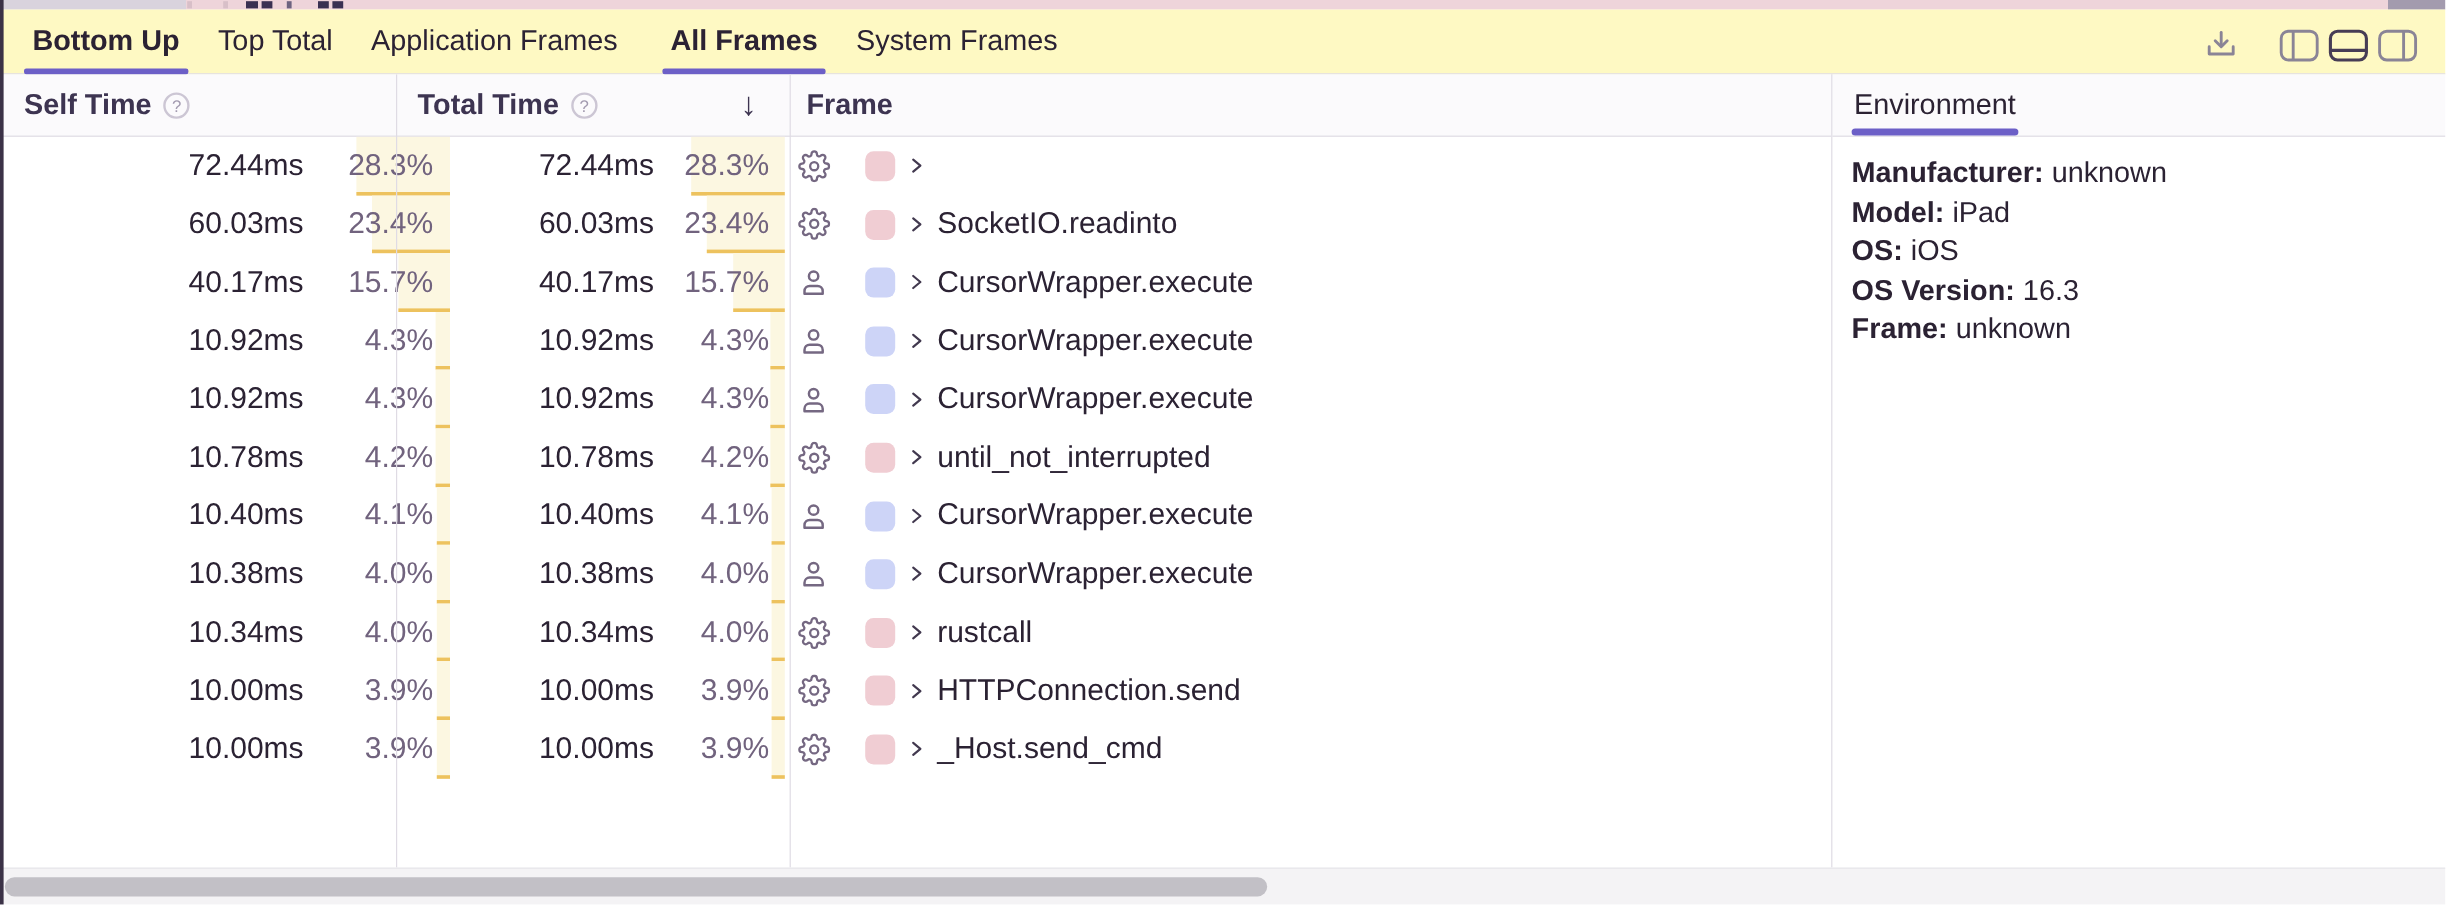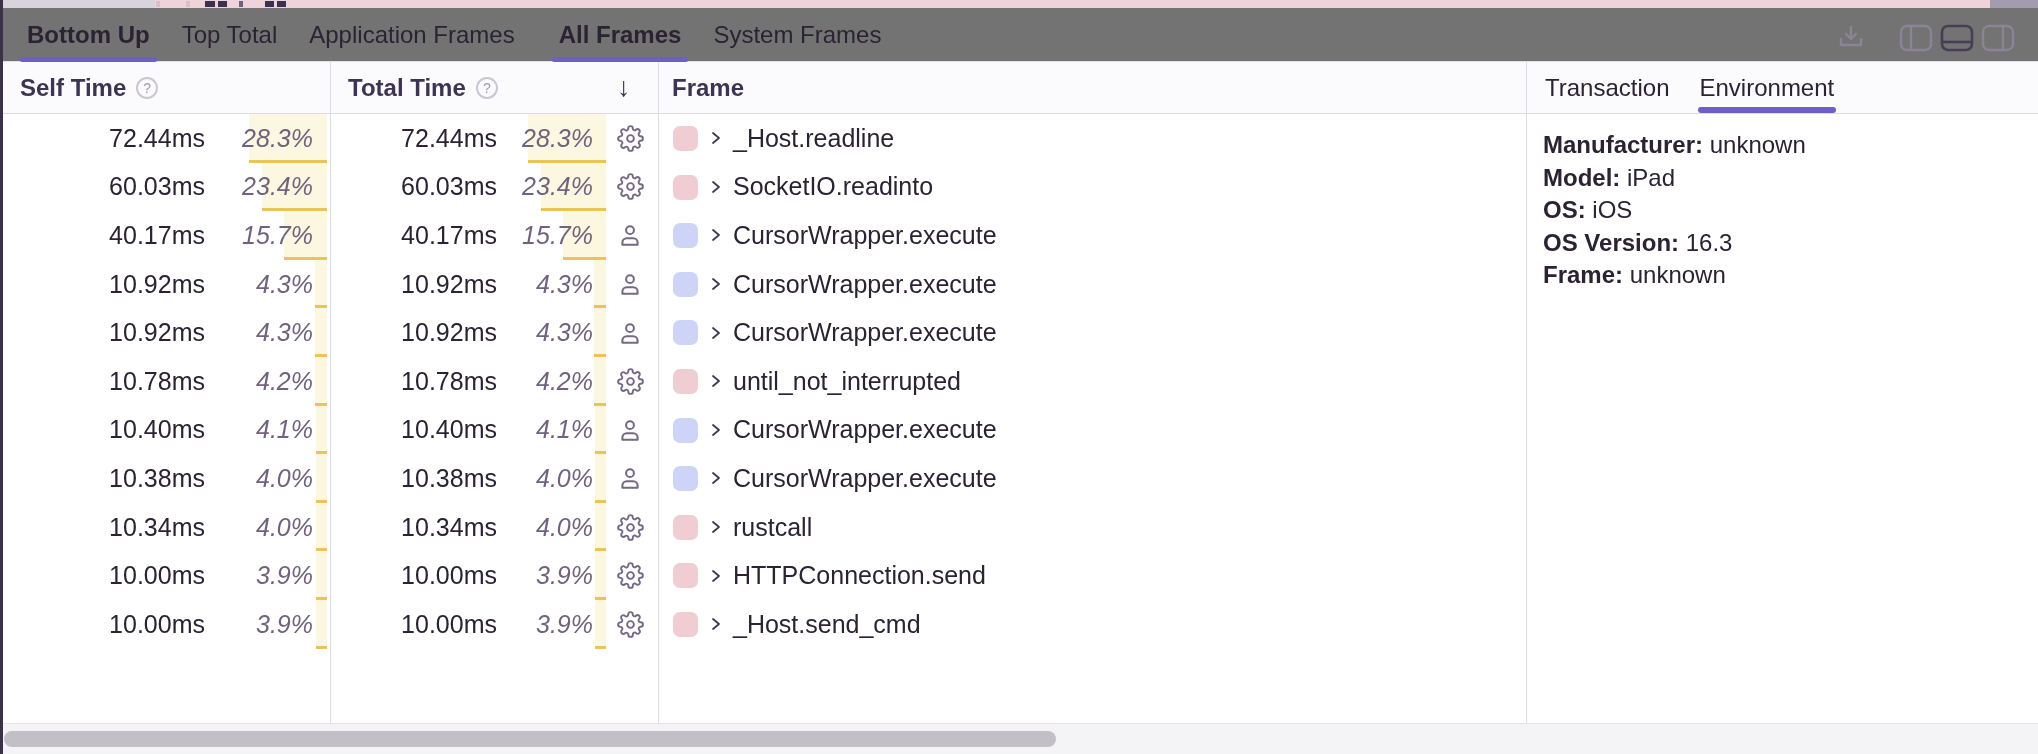--- a/index.html
+++ b/index.html
@@ -7,21 +7,21 @@
   .app{position:relative;width:2038px;height:754px;overflow:hidden;background:#fff;}
 
   
   .strip{position:absolute;left:0;top:0;width:2038px;height:8px;}
   .strip-seg{position:absolute;top:0;height:8px;}
   .strip-mark{position:absolute;top:1px;height:6px;}
 
   .left-edge{position:absolute;left:0;top:0;width:3px;height:754px;background:#3b3247;z-index:40;}
 
   
-  .toolbar{position:absolute;left:0;top:8px;width:2038px;height:54px;background:#737373;
+  .toolbar{position:absolute;left:0;top:8px;width:2038px;height:54px;background:#fef9c3;
            border-bottom:1px solid #e2dee7;box-sizing:border-box;}
   .tabs{display:flex;align-items:stretch;height:53px;padding-left:23px;gap:24px;}
   .tab{position:relative;display:flex;align-items:center;font-size:24px;color:#2b2233;
        padding:0 4px;white-space:nowrap;cursor:pointer;}
   .tab.active{font-weight:700;}
   .tab.active::after{content:"";position:absolute;left:-3px;right:-3px;bottom:-1px;height:5px;
        background:#6c5fc7;border-radius:2px;}
   .tab-group2{margin-left:12px;}
   .cb-wrap{display:flex;align-items:center;margin-left:30px;gap:13px;}
   .checkbox{width:26px;height:26px;border:2px solid #d6d1dd;border-radius:7px;background:#fefdfe;
@@ -42,24 +42,24 @@
        font-size:14px;font-weight:400;color:#a39bb0;display:flex;align-items:center;
        justify-content:center;box-sizing:border-box;}
   .sort-arrow{position:absolute;left:617px;top:0;height:51px;display:flex;align-items:center;
        font-size:27px;font-weight:400;color:#3d3451;}
 
   
   .vline{position:absolute;top:62px;height:661px;width:1px;background:#dfdbe4;z-index:5;}
 
   
   .rows{position:absolute;left:0;top:114px;width:1526px;}
-  .row{position:relative;height:48.6px;font-size:25px;}
+  .row{position:relative;height:48.6px;font-size:25px;margin-left:48px;}
   .cell{position:absolute;top:0;height:100%;display:flex;align-items:center;}
   .t-num{justify-content:flex-end;color:#2b2233;}
-  .t-pct{justify-content:flex-end;color:#71637e;z-index:2;font-style:italic;}
+  .t-pct{justify-content:flex-end;color:#71637e;z-index:2;}
   .bar{position:absolute;top:0;bottom:0;background:#fcf7e1;border-bottom:3px solid #edc25e;
        box-sizing:border-box;z-index:1;}
   .c-icon{left:612px;width:36px;justify-content:center;}
   .sq{position:absolute;left:673px;top:12px;width:25px;height:25px;border-radius:7px;}
   .c-chev{left:706px;width:20px;justify-content:center;}
   .c-frame{left:733px;color:#2b2233;white-space:nowrap;}
 
   
   .panel-tabs{position:absolute;left:1527px;top:62px;width:511px;height:52px;background:#fbfafc;
        border-bottom:1px solid #dfdbe4;box-sizing:border-box;display:flex;padding-left:16px;
@@ -166,21 +166,20 @@
             <circle cx="12" cy="12" r="3"></circle>
             <path d="M19.4 15a1.65 1.65 0 0 0 .33 1.82l.06.06a2 2 0 0 1 0 2.83 2 2 0 0 1-2.83 0l-.06-.06a1.65 1.65 0 0 0-1.82-.33 1.65 1.65 0 0 0-1 1.51V21a2 2 0 0 1-2 2 2 2 0 0 1-2-2v-.09A1.65 1.65 0 0 0 9 19.4a1.65 1.65 0 0 0-1.82.33l-.06.06a2 2 0 0 1-2.83 0 2 2 0 0 1 0-2.83l.06-.06a1.65 1.65 0 0 0 .33-1.82 1.65 1.65 0 0 0-1.51-1H3a2 2 0 0 1-2-2 2 2 0 0 1 2-2h.09A1.65 1.65 0 0 0 4.6 9a1.65 1.65 0 0 0-.33-1.82l-.06-.06a2 2 0 0 1 0-2.83 2 2 0 0 1 2.83 0l.06.06a1.65 1.65 0 0 0 1.82.33H9a1.65 1.65 0 0 0 1-1.51V3a2 2 0 0 1 2-2 2 2 0 0 1 2 2v.09a1.65 1.65 0 0 0 1 1.51 1.65 1.65 0 0 0 1.82-.33l.06-.06a2 2 0 0 1 2.83 0 2 2 0 0 1 0 2.83l-.06.06a1.65 1.65 0 0 0-.33 1.82V9a1.65 1.65 0 0 0 1.51 1H21a2 2 0 0 1 2 2 2 2 0 0 1-2 2h-.09a1.65 1.65 0 0 0-1.51 1z"></path>
           </svg>
         </div>
         <div class="sq" style="background: rgb(240, 205, 211);"></div>
         <div class="cell c-chev">
           <svg width="16" height="16" viewBox="0 0 16 16" fill="none" stroke="#42394f" stroke-width="1.8" stroke-linecap="round" stroke-linejoin="round">
             <polyline points="5,3 11,8 5,13"></polyline>
           </svg>
         </div>
-        <div class="cell c-frame">_Host.readline</div>
       </div>
       <div class="row">
         <div class="bar" style="left: 262.416px; width: 64.584px;"></div>
         <div class="cell t-num" style="left: 0px; width: 205px;">60.03ms</div>
         <div class="cell t-pct" style="left: 150px; width: 163px;">23.4%</div>
         <div class="bar" style="left: 541.416px; width: 64.584px;"></div>
         <div class="cell t-num" style="left: 330px; width: 167px;">60.03ms</div>
         <div class="cell t-pct" style="left: 440px; width: 153px;">23.4%</div>
         <div class="cell c-icon">
           <svg width="27" height="27" viewBox="0 0 24 24" fill="none" stroke="#756882" stroke-width="1.7" stroke-linecap="round" stroke-linejoin="round">
@@ -385,21 +384,20 @@
         </div>
         <div class="cell c-frame">_Host.send_cmd</div>
       </div>
     </div>
 
   <div class="vline" style="left:330px;"></div>
   <div class="vline" style="left:658px;"></div>
   <div class="vline" style="left:1526px;"></div>
 
   <div class="panel-tabs">
-    <div class="panel-tab">Transaction</div>
     <div class="panel-tab active">Environment</div>
   </div>
   <div class="env" id="env">
       <div class="env-line"><span class="env-label">Manufacturer: </span><span>unknown</span></div>
       <div class="env-line"><span class="env-label">Model: </span><span>iPad</span></div>
       <div class="env-line"><span class="env-label">OS: </span><span>iOS</span></div>
       <div class="env-line"><span class="env-label">OS Version: </span><span>16.3</span></div>
       <div class="env-line"><span class="env-label">Frame: </span><span>unknown</span></div>
     </div>
 

